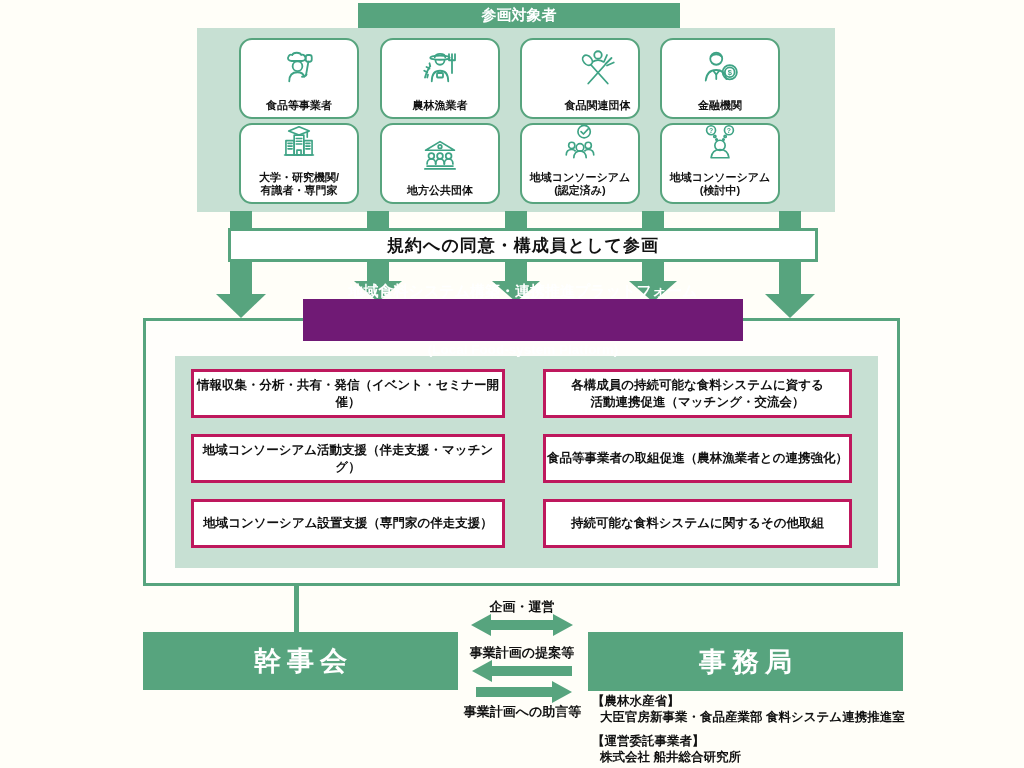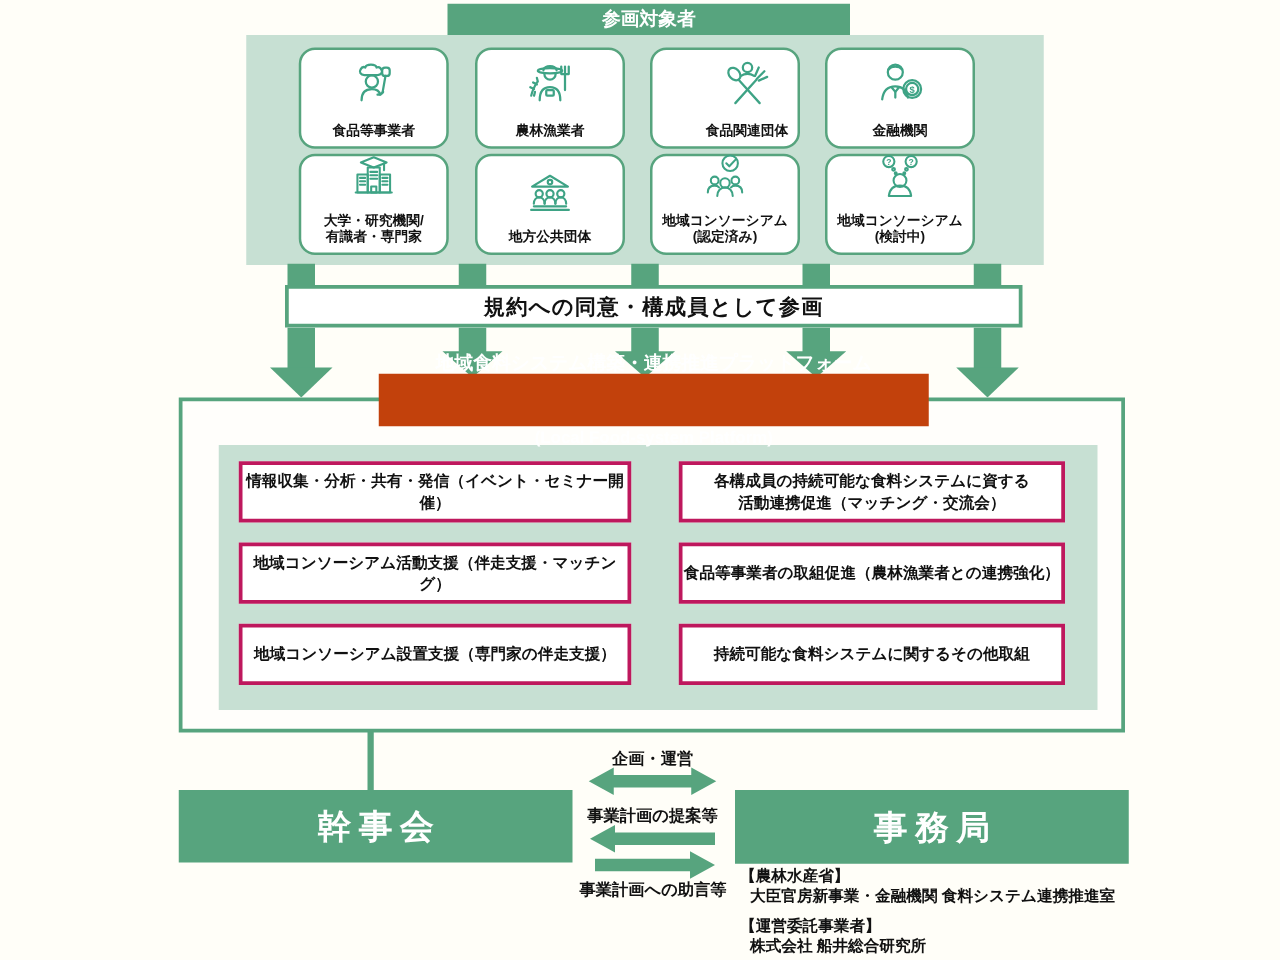--- a/index.html
+++ b/index.html
@@ -28,21 +28,21 @@
   }
   .agreement-box{
     background:#FFFFFF;border:3px solid #57A47E;display:flex;align-items:center;justify-content:center;
     font-size:17px;font-weight:bold;letter-spacing:1px;box-sizing:border-box;z-index:2;
   }
   .shaft{background:#57A47E;}
   .head-down{width:0;height:0;border-left:24px solid transparent;border-right:24px solid transparent;border-top:21px solid #57A47E;}
   .head-down-big{width:0;height:0;border-left:25px solid transparent;border-right:25px solid transparent;border-top:24px solid #57A47E;}
   .big-box{background:#FFFEFB;border:3px solid #57A47E;box-sizing:border-box;}
   .platform-header{
-    background:#c2410c;color:#fff;display:flex;flex-direction:column;align-items:center;justify-content:center;
+    background:#701a75;color:#fff;display:flex;flex-direction:column;align-items:center;justify-content:center;
     font-weight:bold;z-index:3;line-height:1.35;text-align:center;
   }
   .platform-title{font-size:15px;}
   .platform-subtitle{font-size:13.5px;margin-top:40px;}
   .activity-box{
     background:#FFFFFF;border:3px solid #be185d;box-sizing:border-box;
     display:flex;align-items:center;justify-content:center;text-align:center;
     font-size:12.5px;font-weight:bold;white-space:pre-line;line-height:1.35;
   }
   .org-box{
@@ -250,19 +250,19 @@
   <div class="abs rel-label" style="left:452px;top:644px;width:140px;">事業計画の提案等</div>
   <div class="abs head-left" style="left:472px;top:660px;"></div>
   <div class="abs shaft" style="left:490px;top:666px;width:82px;height:10px;"></div>
 
   <div class="abs shaft" style="left:476px;top:687px;width:78px;height:10px;"></div>
   <div class="abs head-right" style="left:552px;top:681px;"></div>
   <div class="abs rel-label" style="left:445px;top:703px;width:155px;">事業計画への助言等</div>
 
   <div class="abs notes" style="left:592px;top:694px;width:400px;">
     <div>【農林水産省】</div>
-    <div class="detail">大臣官房新事業・金融機関 食料システム連携推進室</div>
+    <div class="detail">大臣官房新事業・食品産業部 食料システム連携推進室</div>
     <div class="gap"></div>
     <div>【運営委託事業者】</div>
     <div class="detail">株式会社 船井総合研究所</div>
   </div>
 
 </div>
 
 </body></html>

